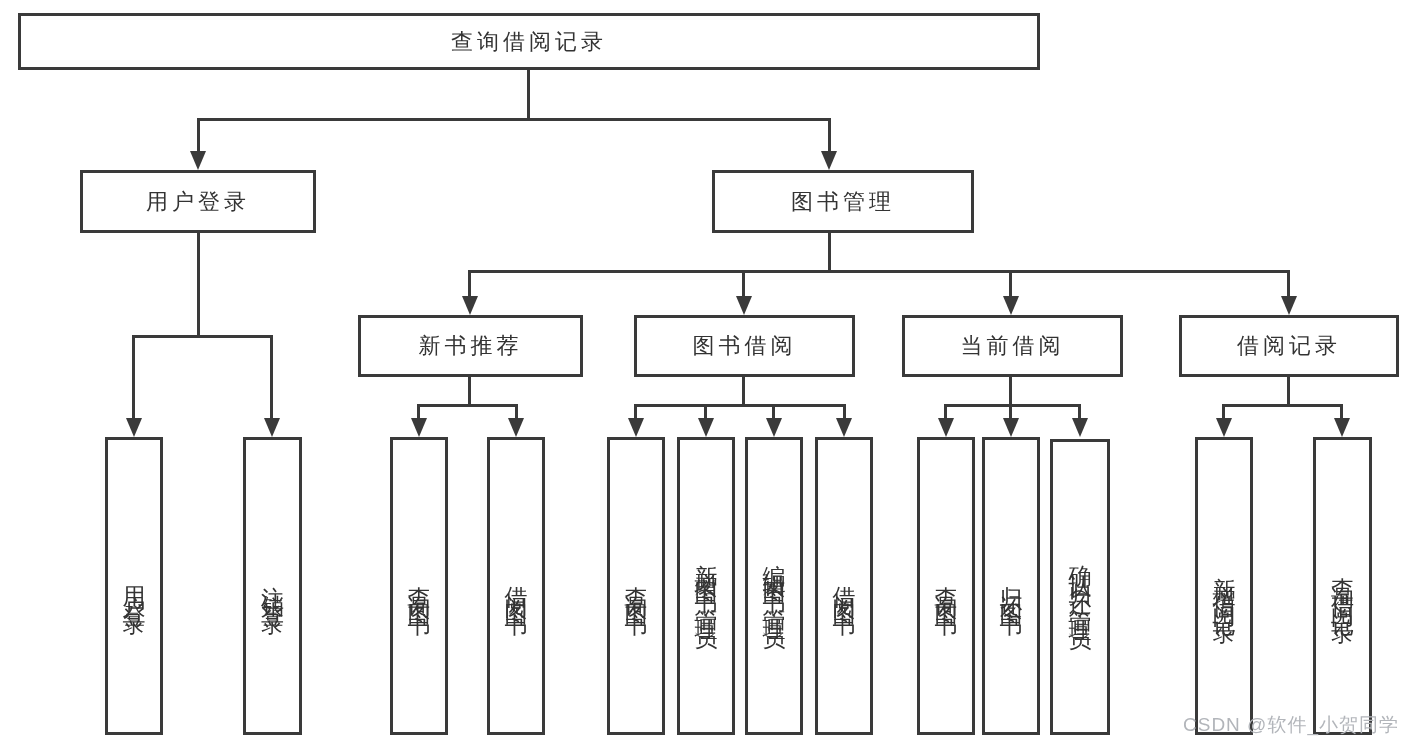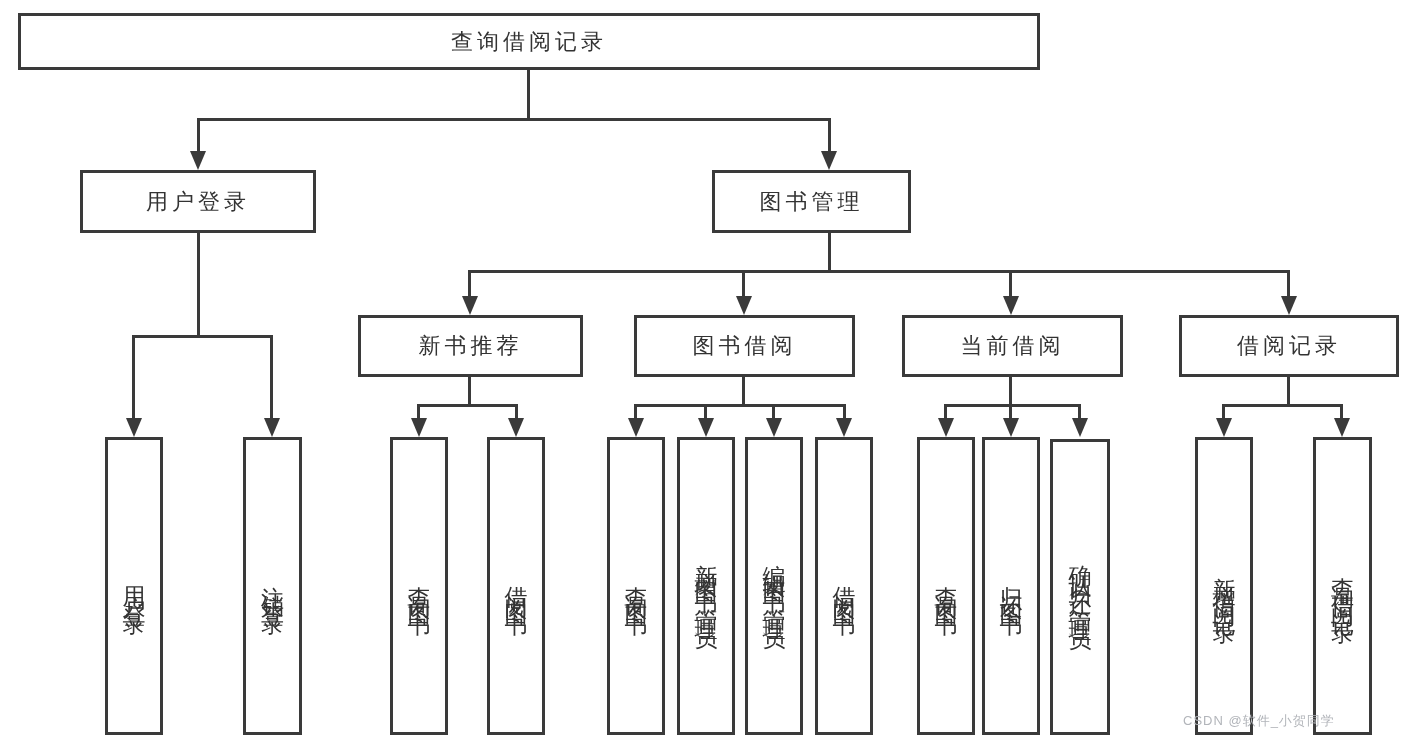--- a/index.html
+++ b/index.html
@@ -21,36 +21,36 @@
     color:#333333;font-size:23px;letter-spacing:9px;line-height:1;white-space:nowrap;
   }
   .hl{position:absolute;height:3px;background:#3a3a3a;}
   .vl{position:absolute;width:3px;background:#3a3a3a;}
   .arr{
     position:absolute;width:0;height:0;
     border-left:8px solid transparent;border-right:8px solid transparent;
     border-top:19px solid #3a3a3a;
   }
   .watermark{
-    position:absolute;left:1183px;top:712px;color:#b2b5ba;font-size:13px;letter-spacing:1px;white-space:nowrap;
+    position:absolute;left:1183px;top:712px;color:#b2b5ba;font-size:19px;letter-spacing:1px;white-space:nowrap;
   }
 </style>
 </head>
 <body>
 
 <div id="stage">
 
   <div class="nbox" style="left:18px;top:13px;width:1022px;height:57px;">
     <span>查询借阅记录</span>
   </div>
 
   <div class="nbox" style="left:80px;top:170px;width:236px;height:63px;">
     <span>用户登录</span>
   </div>
-  <div class="nbox" style="left:712px;top:170px;width:199px;height:63px;">
+  <div class="nbox" style="left:712px;top:170px;width:262px;height:63px;">
     <span>图书管理</span>
   </div>
 
   <div class="nbox" style="left:358px;top:315px;width:225px;height:62px;justify-content:center;">
     <span>新书推荐</span>
   </div>
   <div class="nbox" style="left:902px;top:315px;width:221px;height:62px;">
     <span>当前借阅</span>
   </div>
   <div class="nbox" style="left:634px;top:315px;width:221px;height:62px;">

